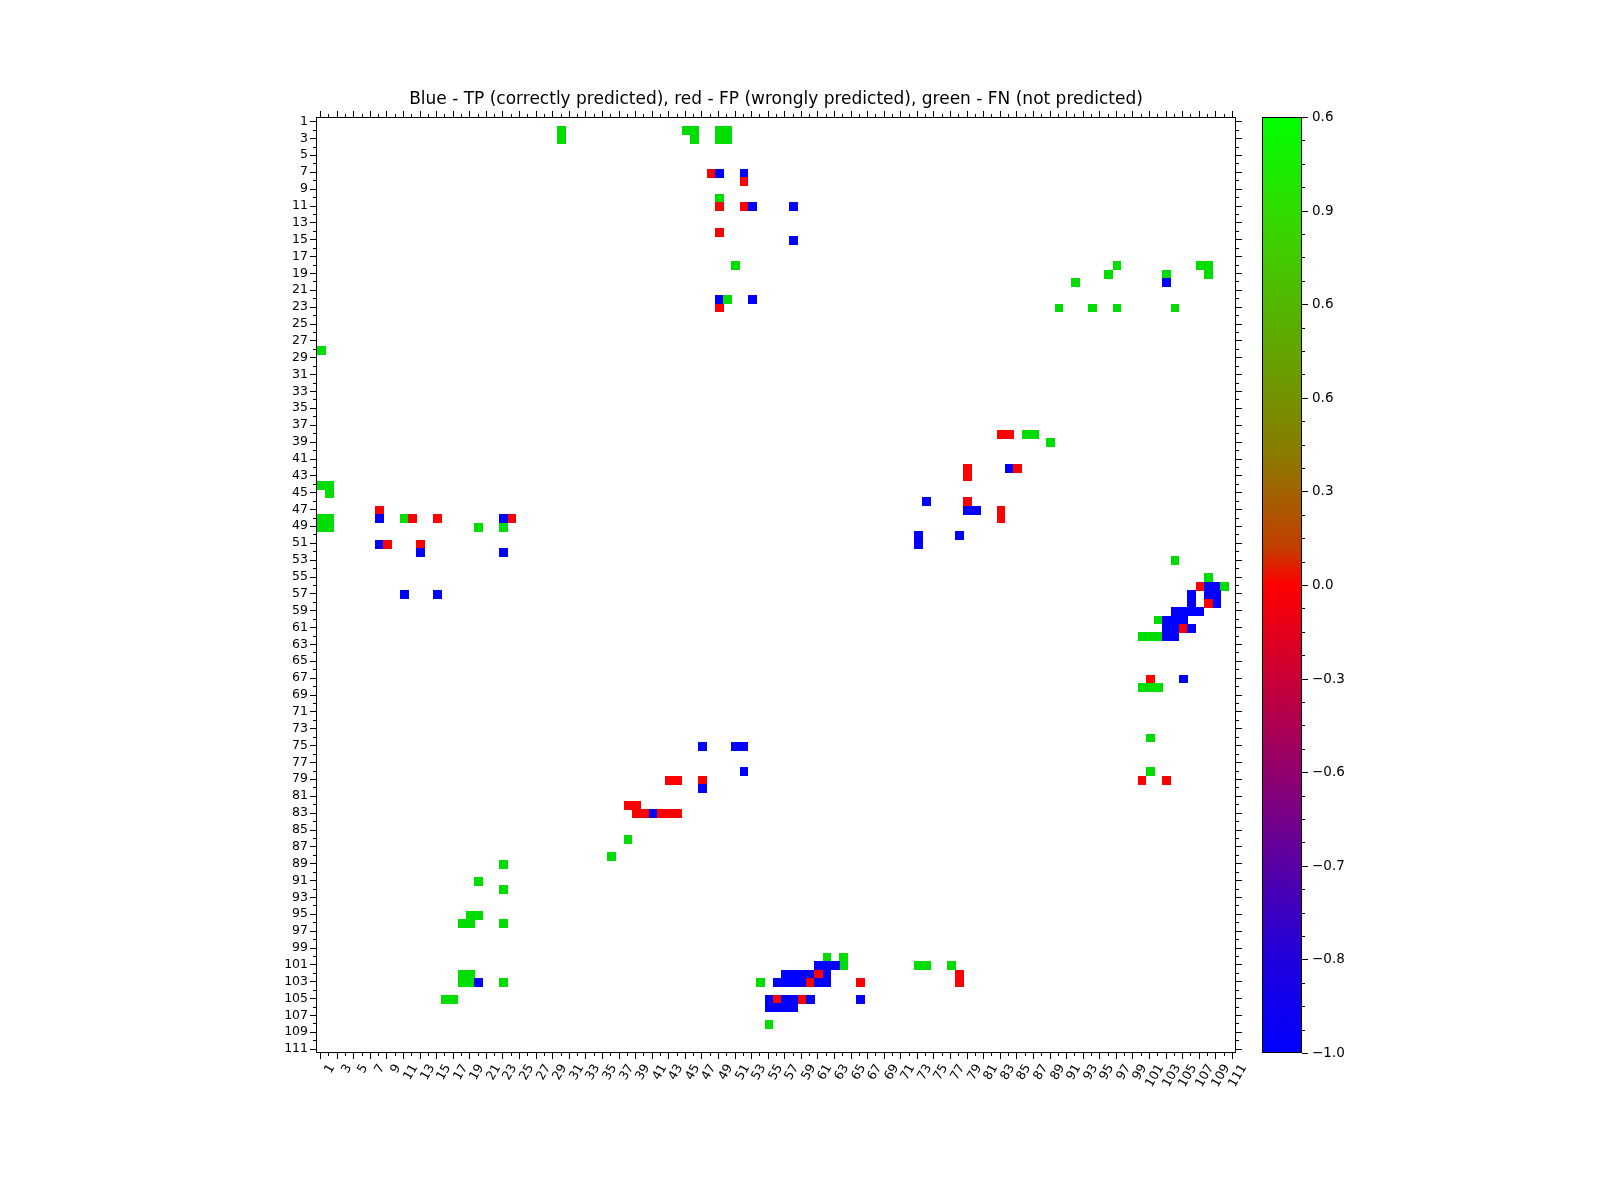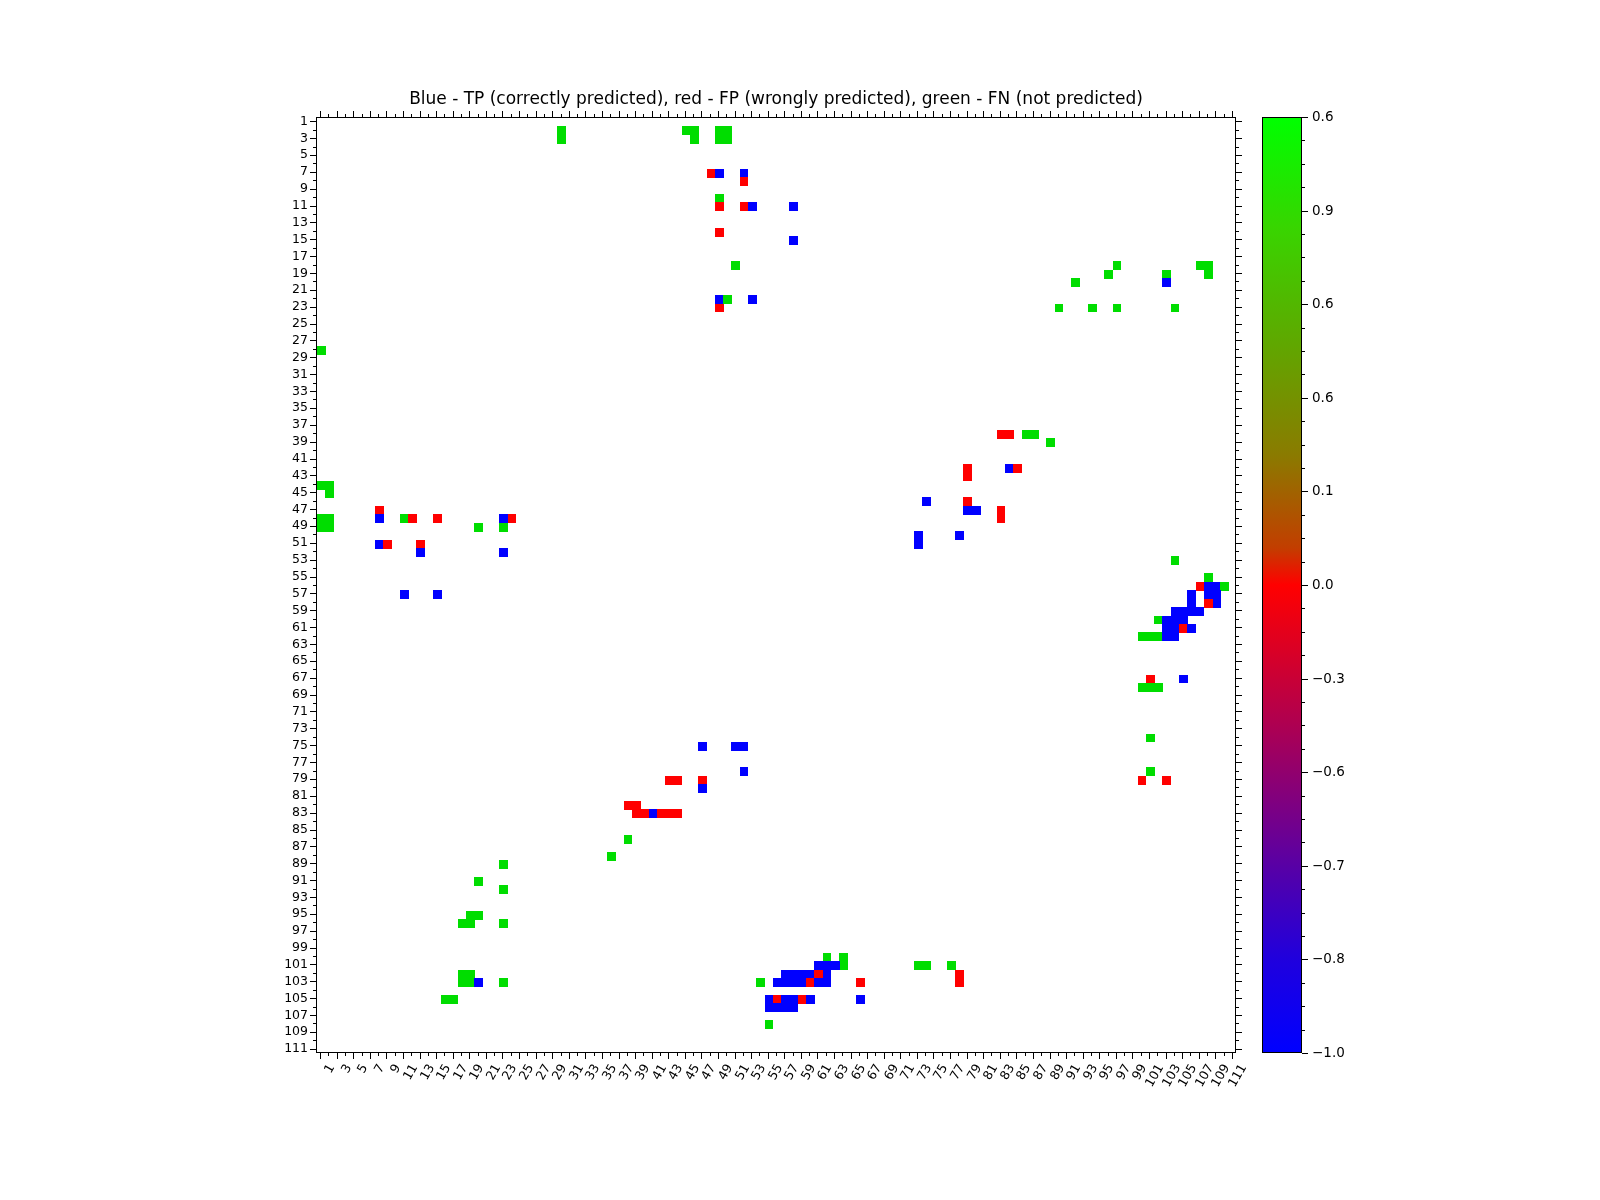--- a/index.html
+++ b/index.html
@@ -865,21 +865,21 @@
 <div id="cbar-layer">
     <div class="cbar-tick" style="top: 117px;"></div>
     <div class="cbar-label" style="top: 110px;">0.6</div>
     <div class="cbar-tick" style="top: 211px;"></div>
     <div class="cbar-label" style="top: 203.6px;">0.9</div>
     <div class="cbar-tick" style="top: 304px;"></div>
     <div class="cbar-label" style="top: 297.2px;">0.6</div>
     <div class="cbar-tick" style="top: 398px;"></div>
     <div class="cbar-label" style="top: 390.8px;">0.6</div>
     <div class="cbar-tick" style="top: 491px;"></div>
-    <div class="cbar-label" style="top: 484.4px;">0.1</div>
+    <div class="cbar-label" style="top: 484.4px;">0.3</div>
     <div class="cbar-tick" style="top: 585px;"></div>
     <div class="cbar-label" style="top: 578px;">0.0</div>
     <div class="cbar-tick" style="top: 679px;"></div>
     <div class="cbar-label" style="top: 671.6px;">−0.3</div>
     <div class="cbar-tick" style="top: 772px;"></div>
     <div class="cbar-label" style="top: 765.2px;">−0.6</div>
     <div class="cbar-tick" style="top: 866px;"></div>
     <div class="cbar-label" style="top: 858.8px;">−0.7</div>
     <div class="cbar-tick" style="top: 959px;"></div>
     <div class="cbar-label" style="top: 952.4px;">−0.8</div>

